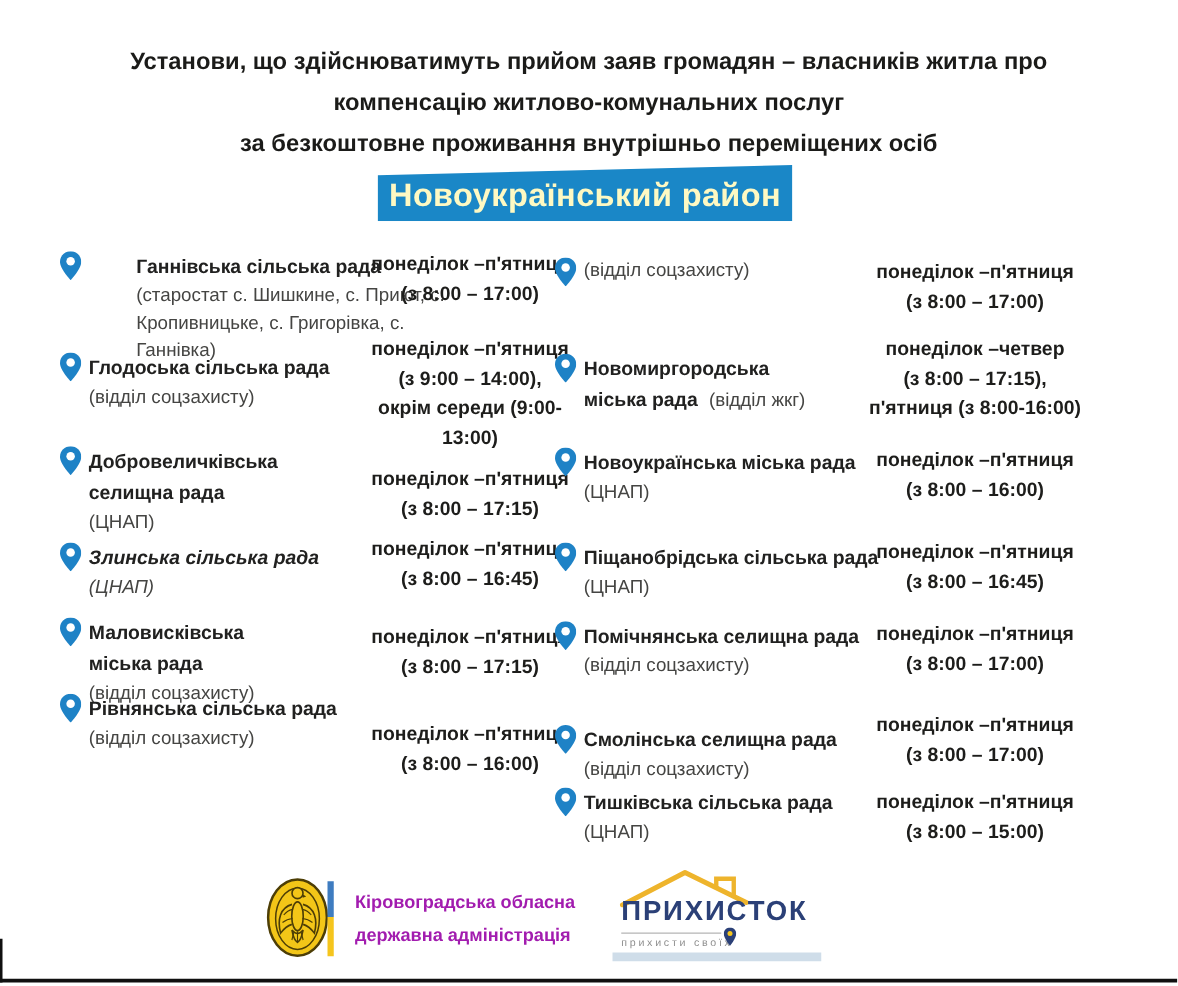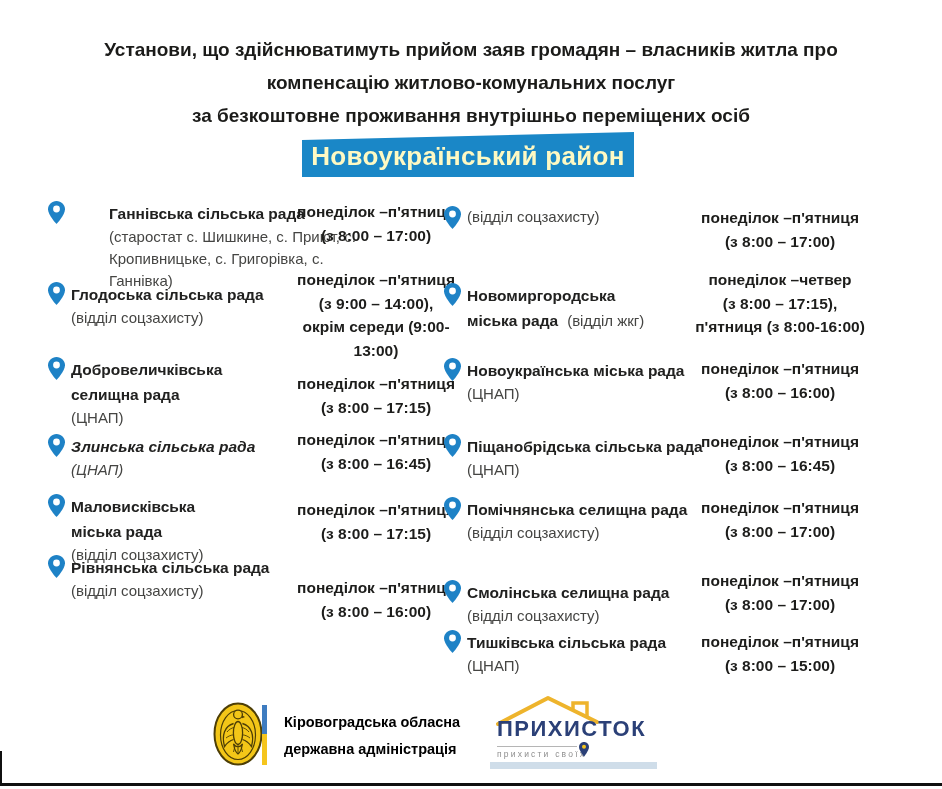--- a/index.html
+++ b/index.html
@@ -28,21 +28,21 @@
   .sched{
     position:absolute;text-align:center;font-weight:bold;font-size:15.5px;
     line-height:23.5px;color:#1d1d1b;white-space:pre-line;
   }
   .flag-bar{
     position:absolute;left:262px;top:705px;width:5px;height:60px;
     background:linear-gradient(var(--flag-blue,#3e7cc0) 0 48%,var(--flag-yellow,#f5c51d) 48% 100%);
   }
   .admin-text{
     position:absolute;left:284px;top:709px;font-weight:bold;font-size:14.5px;
-    line-height:27px;color:#000000;white-space:pre-line;
+    line-height:27px;color:#a21caf;white-space:pre-line;
   }
   .emblem{position:absolute;left:213px;top:702px;line-height:0;}
   .roof{position:absolute;left:494px;top:692px;line-height:0;}
   .pry-title{
     position:absolute;left:497px;top:716px;font-weight:bold;font-size:22px;
     letter-spacing:1.5px;color:var(--prykhystok-navy,#2b4077);
   }
   .pry-rule{position:absolute;left:497px;top:746px;width:80px;height:1px;background:#b5b5b5;}
   .pry-tagline{
     position:absolute;left:497px;top:749px;font-size:8.5px;letter-spacing:2.2px;color:#8f8f8f;

